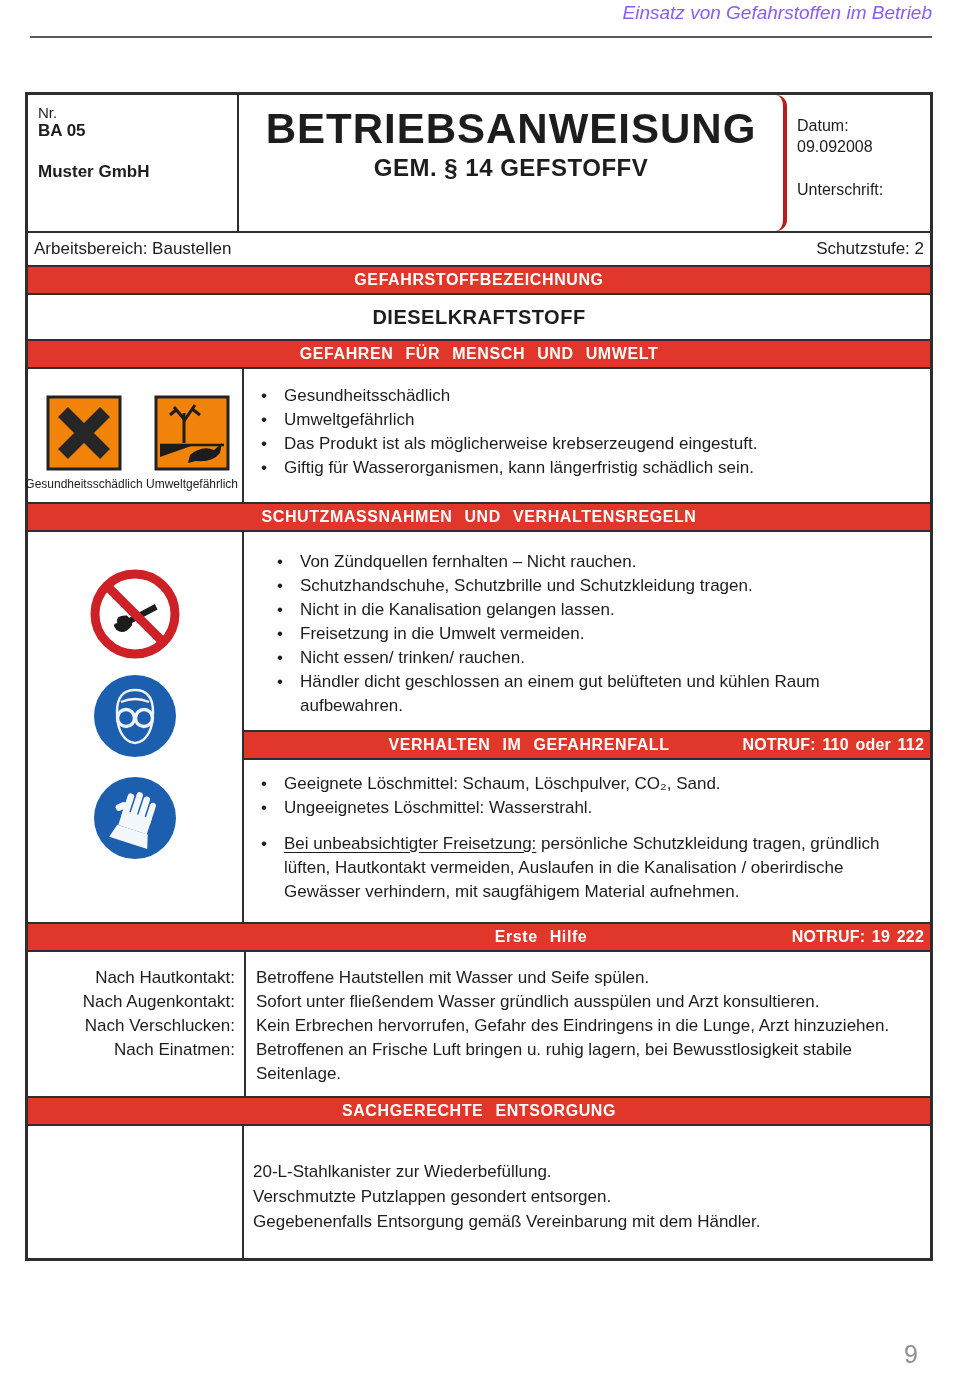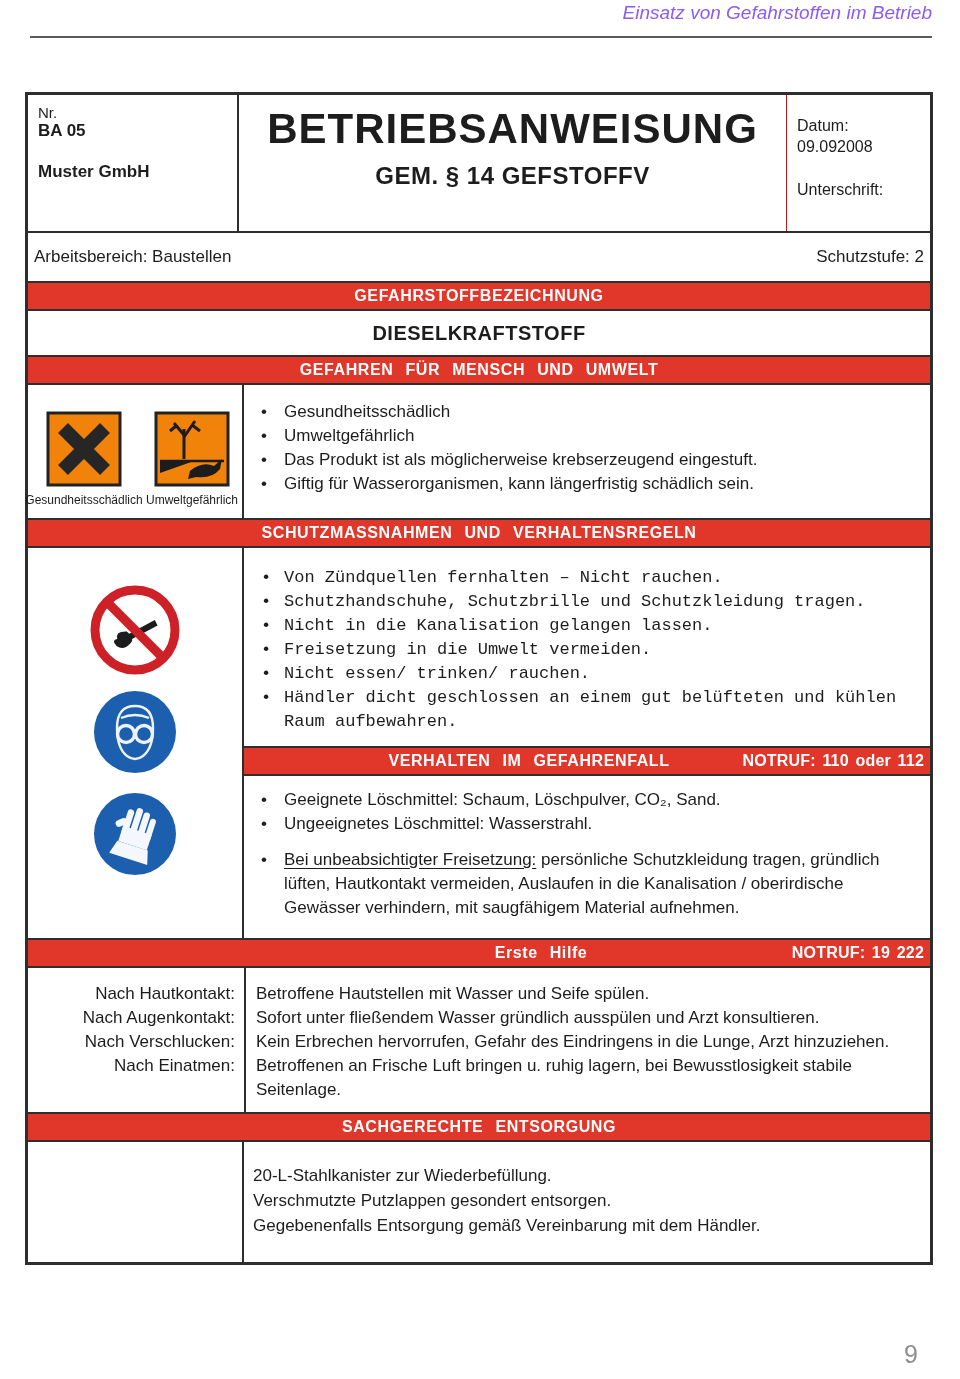--- a/index.html
+++ b/index.html
@@ -17,29 +17,29 @@
   
   .ba-table {
     position:absolute; top:92px; left:25px; width:908px;
     border:3px solid #2e2e2e; background:#fff;
   }
   .header-row { display:flex; height:138px; border-bottom:2px solid #2e2e2e; }
   .cell-nr { width:211px; border-right:2px solid #2e2e2e; padding:9px 6px 0 10px; }
   .nr-label { font-size:15px; }
   .nr-value { font-size:17px; font-weight:bold; }
   .company  { font-size:17px; font-weight:bold; margin-top:21px; }
-  .cell-title { flex:1; border-right:1px solid #b91c1c; text-align:center; padding-top:12px; }
+  .cell-title { flex:1; border-right:4px solid #b91c1c; text-align:center; padding-top:12px;border-radius:11px; }
   .big-title { font-size:42px; font-weight:bold; letter-spacing:1px; line-height:44px; }
-  .sub-title { font-size:24px; font-weight:bold; margin-top:11px; letter-spacing:0.5px; }
+  .sub-title { font-size:24px; font-weight:bold; margin-top:3px; letter-spacing:0.5px; }
   .cell-date { width:143px; padding:20px 4px 0 10px; font-size:16px; line-height:21px; }
   .signature-label { margin-top:22px; }
 
   .meta-row {
     display:flex; justify-content:space-between; align-items:center;
-    height:48px; padding:0 6px; font-size:17px;border-radius:15px;
+    height:32px; padding:0 6px; font-size:17px;border-radius:15px;
   }
 
   .band {
     position:relative; height:30px; display:flex; align-items:center; justify-content:center;
     background:#e1362a; border-top:2px solid #2e2e2e; border-bottom:2px solid #2e2e2e;
     color:#ffffff; font-weight:bold; font-size:16px; letter-spacing:0.6px; word-spacing:7px;
   }
   .band .notruf {
     position:absolute; right:6px; top:0; bottom:0; display:flex; align-items:center;
     color:#ffffff; font-weight:bold; word-spacing:2px; letter-spacing:0.2px;
@@ -63,34 +63,34 @@
 
   
   .dangers .col-body { padding:15px 6px 22px 0; }
   .symbol-pair { display:flex; gap:6px; padding:26px 0 0 4px; justify-content:center; }
   .symbol { display:flex; flex-direction:column; align-items:center; width:104px; }
   .symbol-label { font-size:12px; margin-top:6px; white-space:nowrap; }
 
   
   .protection .col-icons { display:flex; flex-direction:column; align-items:center; padding-top:36px; }
   .sign-gap1 { height:14px; } .sign-gap2 { height:18px; }
-  .p-bullets { padding:18px 6px 12px 0;font-family:Liberation Mono, monospace; }
+  .p-bullets { padding:18px 6px 12px 16px; }
   .e-bullets { padding:12px 6px 0 0; }
   .release { padding:12px 8px 18px 0; }
   .release li u { text-underline-offset:3px; }
 
   
   .first-aid { position:relative; padding:14px 0 10px 0; }
   .fa-divider { position:absolute; left:216px; top:0; bottom:0; width:2px; background:#2e2e2e; }
   .fa-row { display:flex; font-size:17px; line-height:24px; }
   .fa-label { width:216px; flex-shrink:0; text-align:right; padding-right:9px; }
   .fa-text { flex:1; padding-left:12px; padding-right:18px; }
 
   
-  .disposal .col-body { padding:21px 24px 24px 9px; }
+  .disposal .col-body { padding:21px 24px 24px 9px;margin-top:12px; }
   .disposal-line { font-size:17px; line-height:25px; }
   .disposal .col-icons { min-height:115px; }
 
   .page-number { position:absolute; top:1340px; right:42px; font-size:25px; color:#8f8f8f; }
 
   svg { display:block; }
 </style>
 </head>
 <body>
 

